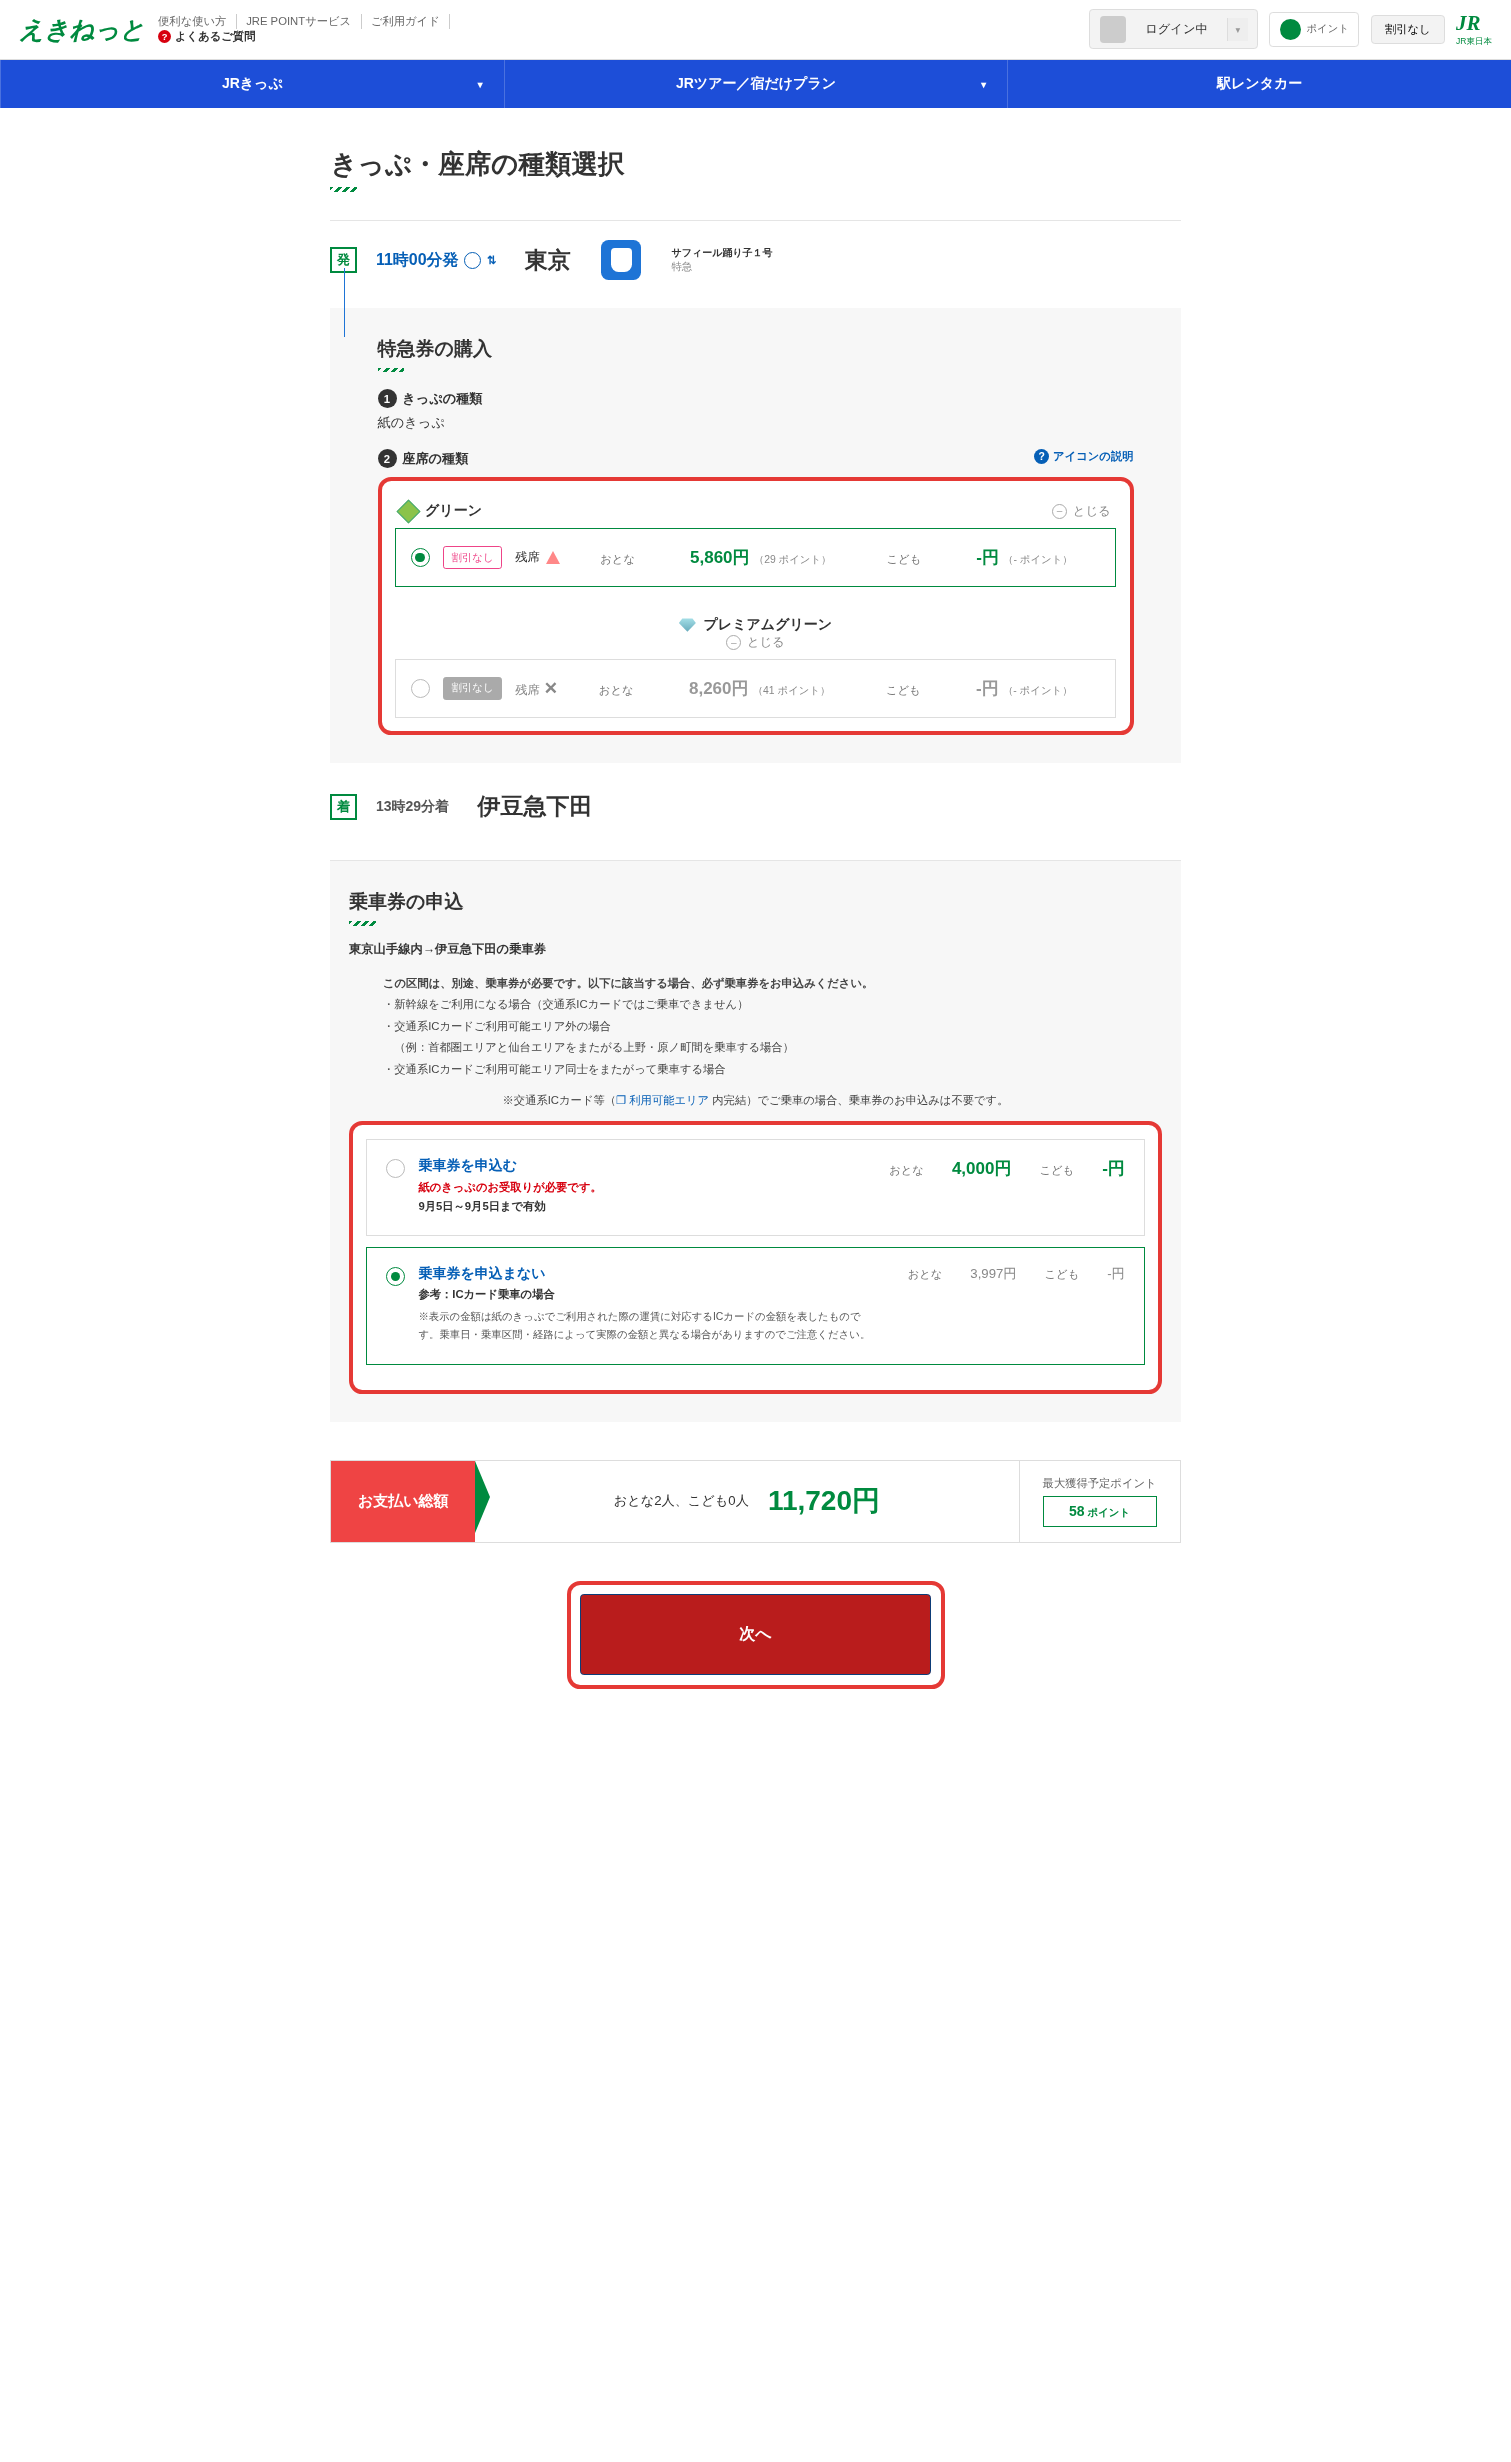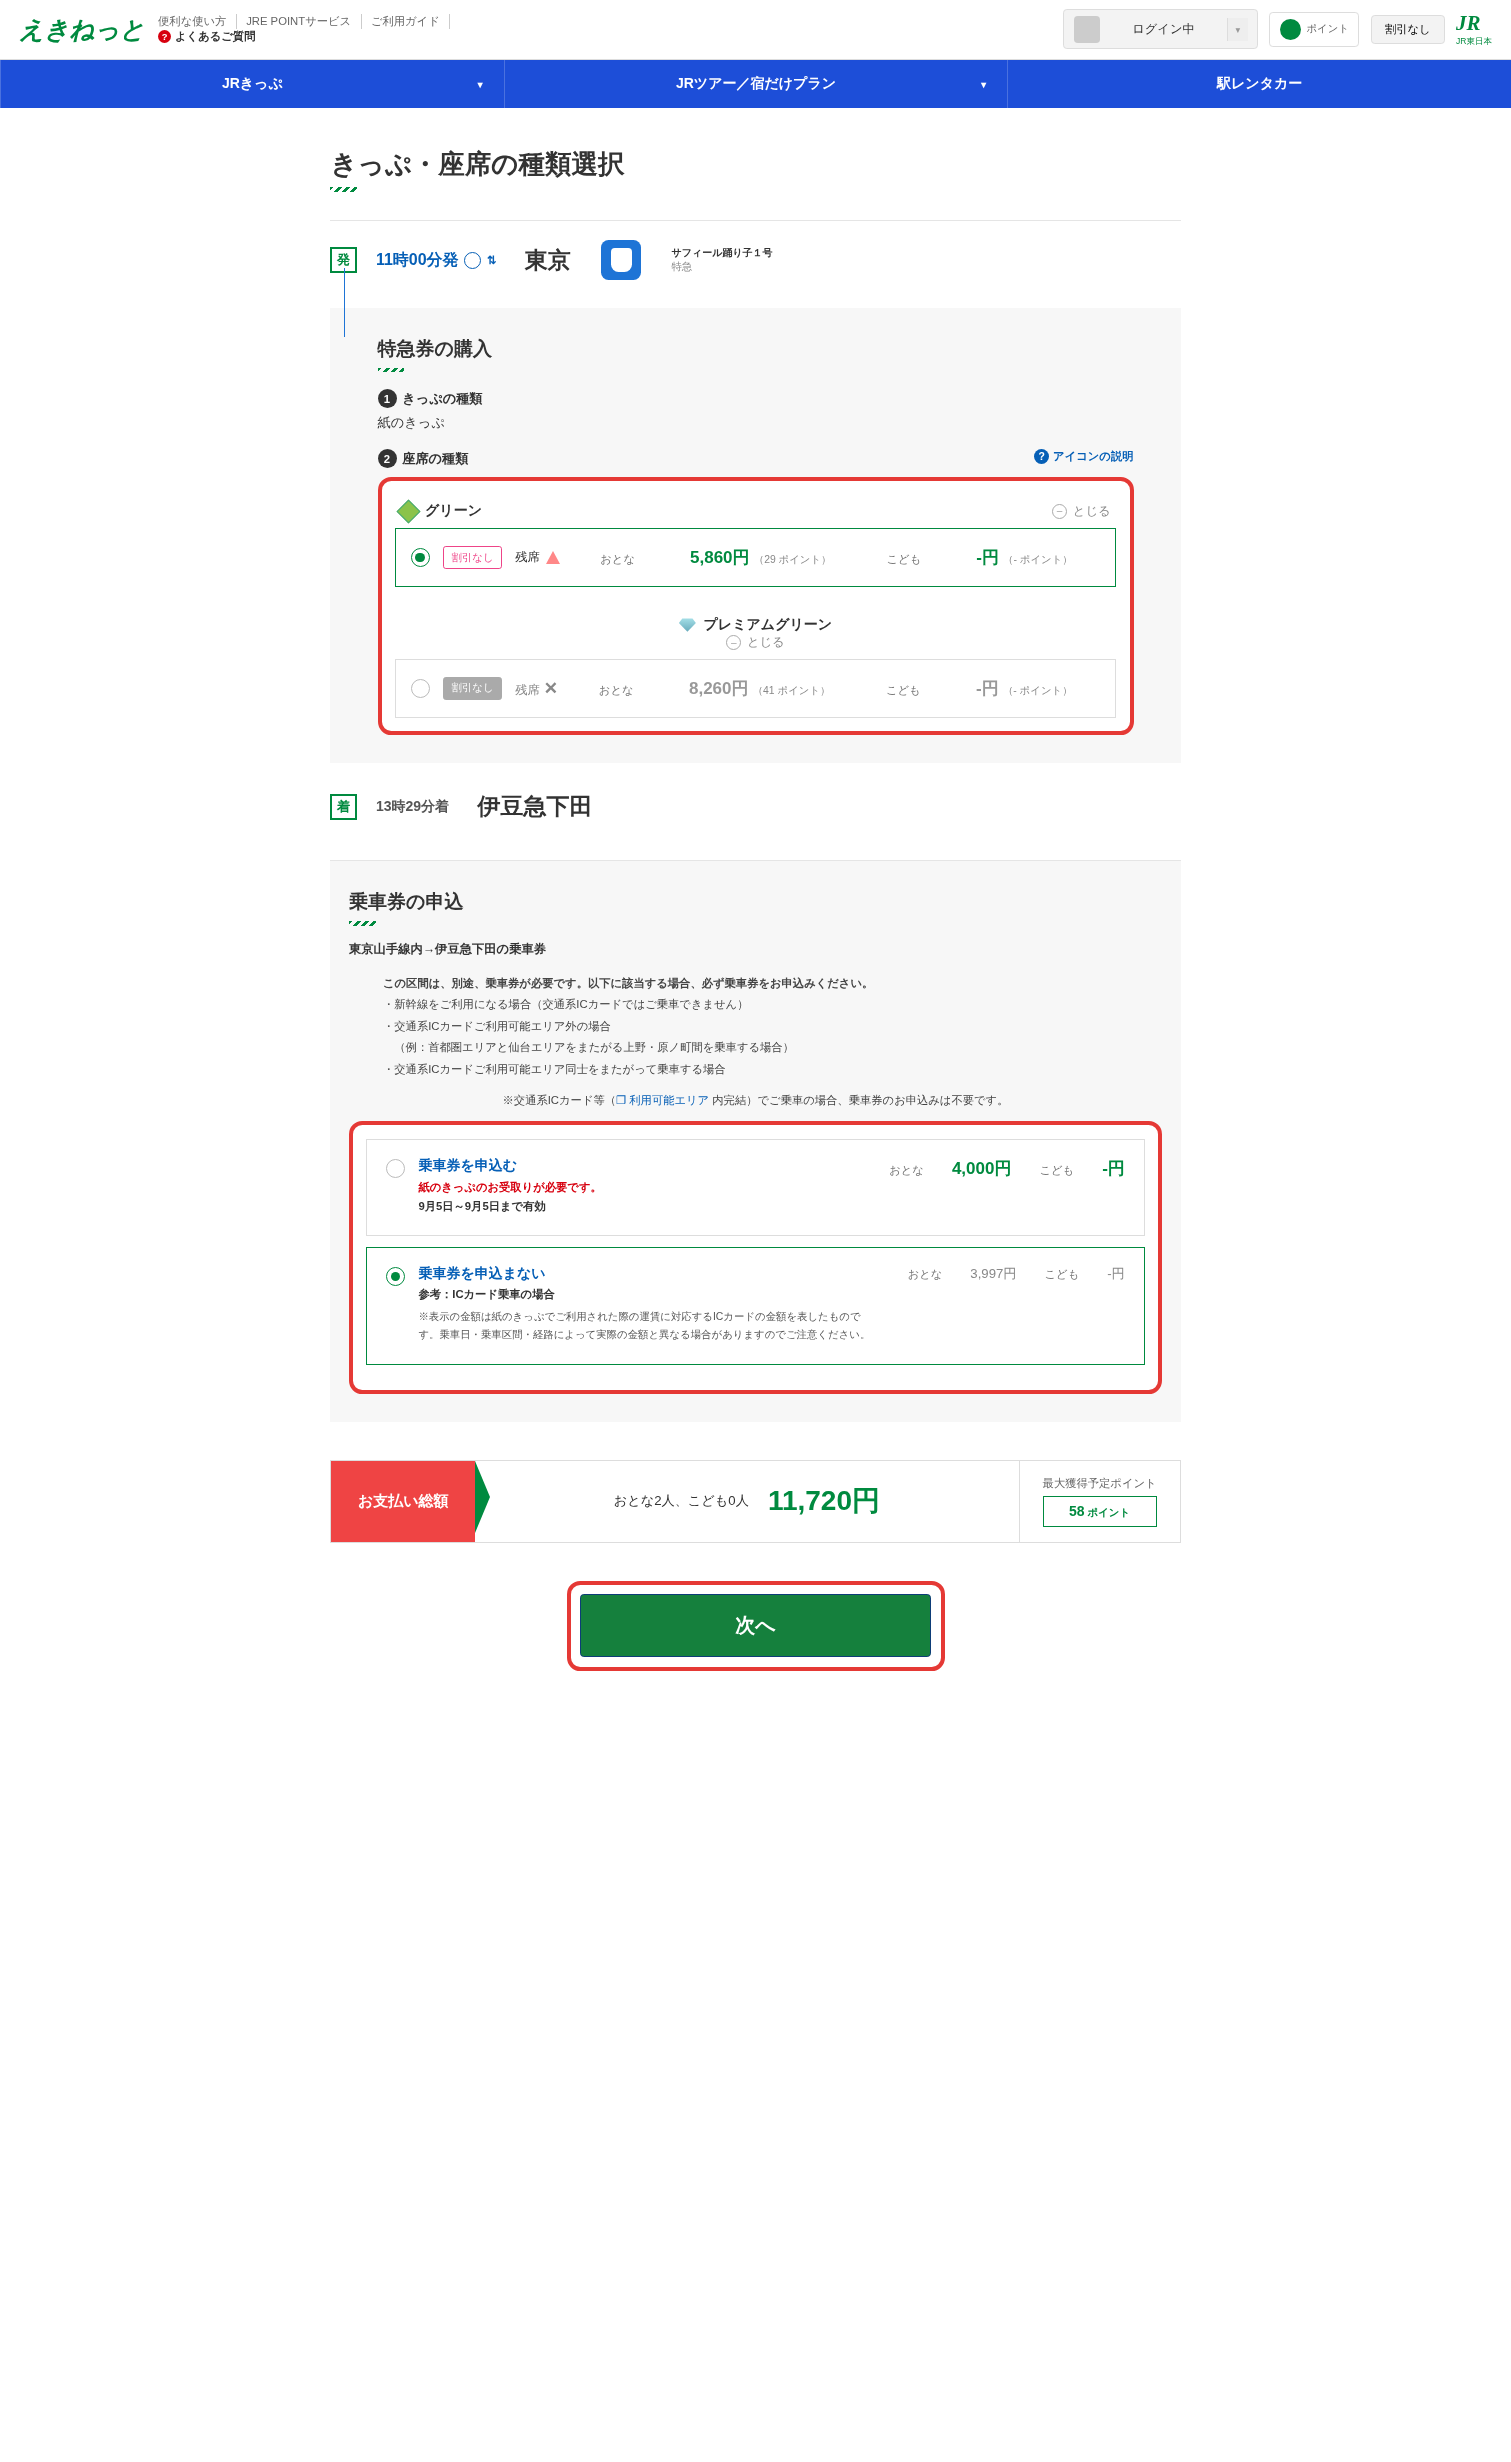--- a/index.html
+++ b/index.html
@@ -5,21 +5,21 @@
   * { margin: 0; padding: 0; box-sizing: border-box; }
   body { font-family: "Hiragino Sans", "Meiryo", sans-serif; background: #fff; color: #333; }
   .topbar { display: flex; justify-content: space-between; align-items: center; padding: 9.4px 19px; border-bottom: 0.9px solid #ddd;}
   .topbar-left { display: flex; align-items: center; gap: 13.2px; }
   .logo { font-size: 24.6px; font-weight: 900; font-style: italic; color: #008a3f; white-space: nowrap;}
   .toplinks { display: flex; flex-wrap: wrap; gap: 5.7px 9.4px; font-size: 11.3px; color: #666;}
   .toplinks a { color: #666; text-decoration: none; border-right: 0.9px solid #ccc; padding-right: 9.4px;}
   .faq { display:flex; align-items:center; gap:3.8px; font-size:11.3px; color:#333; font-weight:bold;}
   .faq-icon { width:13.2px;height:13.2px;border-radius:50%;background:#d7000f;color:#fff;display:inline-flex;align-items:center;justify-content:center;font-size:9.4px;font-weight:bold;}
   .topbar-right { display:flex;align-items:center;gap:11.3px; }
-  .login-box { display:flex;align-items:center;background:#f3f3f3;border:0.9px solid #ddd;border-radius:3.8px;padding:5.7px 9.4px;gap:32px;}
+  .login-box { display:flex;align-items:center;background:#f3f3f3;border:0.9px solid #ddd;border-radius:3.8px;padding:5.7px 9.4px;gap:19px;}
   .avatar { width:26.5px;height:26.5px;background:#ccc;border-radius:3.8px; display:inline-block;}
   .dropdown-chev { background:#eee;border-left:0.9px solid #ddd;padding:5.7px 7.6px;font-size:9.4px;color:#999;}
   .point-box { display:flex;align-items:center;gap:5.7px;border:0.9px solid #ddd;border-radius:3.8px;padding:5.7px 9.4px;}
   .point-icon { width:21px;height:21px;border-radius:50%;background:#008a3f;display:inline-block;}
   .logout-btn { background:#f3f3f3;border:0.9px solid #ddd;border-radius:3.8px;padding:5.7px 13.2px;font-size:11.3px;}
   .jr-logo { font-family: serif; font-size:21px; font-weight:900; font-style:italic; color:#008a3f;}
   .jr-sub { font-size:8.5px; color:#008a3f; text-align:center;}
   .nav { display:flex; background:#1d4ed8;}
   .nav-item { flex:1; color:#fff; text-align:center; padding:15px; font-size:14px; font-weight:bold; border-left:0.9px solid rgba(255,255,255,.2); position:relative;}
   .nav-item .chev { position:absolute; right:19px; top:50%; transform:translateY(-50%); font-size:9.4px;}
@@ -99,21 +99,21 @@
   .total-left::after{content:"";position:absolute;right:-15px;top:0;border-top:36px solid transparent;border-bottom:36px solid transparent;border-left:15px solid #008a3f;}
   .total-mid{flex:1;display:flex;align-items:center;justify-content:center;gap:19px;padding:15px;}
   .total-count{font-size:13.2px;color:#333;}
   .total-price{font-size:28px;font-weight:bold;color:#008a3f;}
   .total-right{border-left:0.9px solid #ddd;padding:15px 23px;text-align:center;}
   .pts-label{font-size:11.3px;color:#666;}
   .pts-box{border:0.9px solid #008a3f;color:#008a3f;font-weight:bold;padding:5.7px 15px;margin-top:5.7px;font-size:14px;}
   .pts-box .unit{font-size:10.4px;}
   .next-wrap{margin:38px auto 0;width:378px;}
   .next-frame{border:4.7px solid #e53935;border-radius:13.2px;padding:9.4px;}
-  .next-btn{background:#15803d;color:#fff;border:0.9px solid #0d3d78;border-radius:3.8px;width:100%;padding:17px;font-size:20px;font-weight:bold;text-align:center;cursor:pointer;}
+  .next-btn{background:#b91c1c;color:#fff;border:0.9px solid #0d3d78;border-radius:3.8px;width:100%;padding:29px;font-size:16px;font-weight:bold;text-align:center;cursor:pointer;}
 </style>
 </head>
 <body>
 
 <div class="topbar">
   <div class="topbar-left">
     <div class="logo">えきねっと</div>
     <div>
       <div class="toplinks">
         <a>便利な使い方</a>

